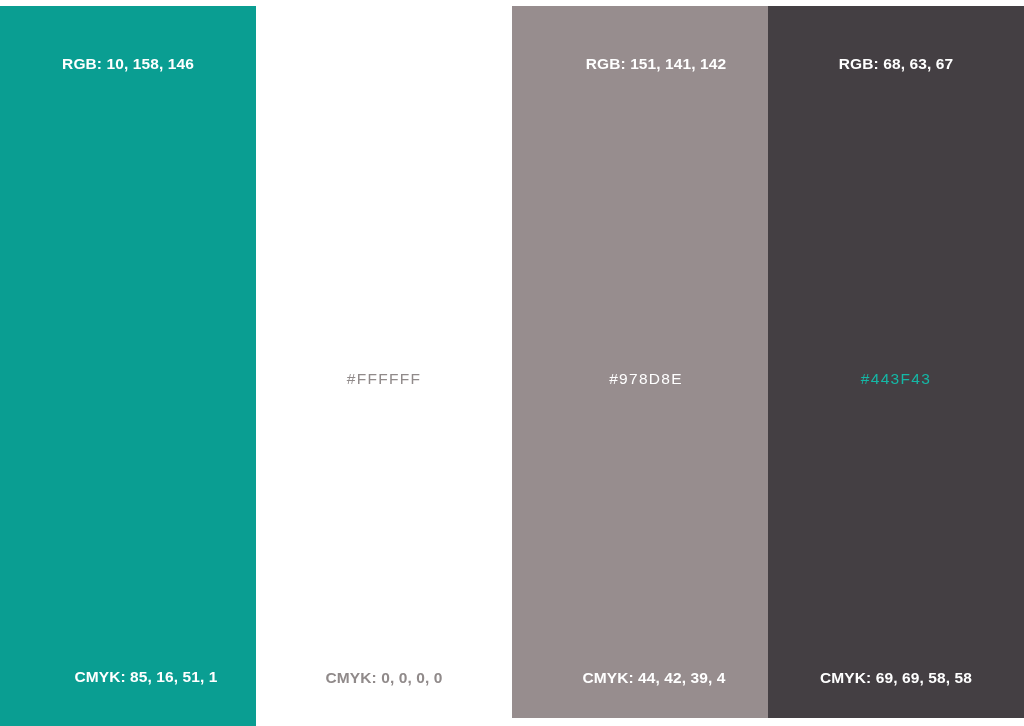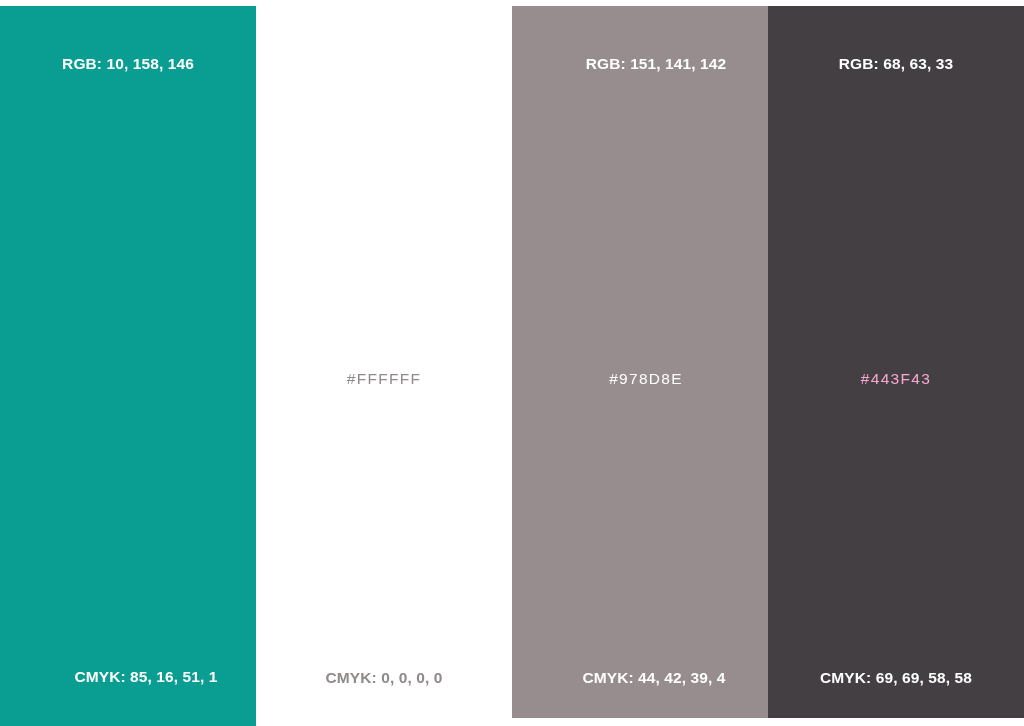--- a/index.html
+++ b/index.html
@@ -104,19 +104,19 @@
   <div class="swatch">
     <div class="swatch-fill" style="background: rgb(151, 141, 142);">
       <div class="swatch-label label-rgb" style="color: rgb(255, 255, 255); padding-left: 32px;">RGB: 151, 141, 142</div>
       <div class="swatch-label label-hex" style="color: rgb(255, 255, 255); margin-left: 12px;">#978D8E</div>
       <div class="swatch-label label-cmyk" style="color: rgb(255, 255, 255); padding-left: 28px;">CMYK: 44, 42, 39, 4</div>
     </div>
   </div>
 
   <div class="swatch">
     <div class="swatch-fill" style="background: rgb(68, 63, 67);">
-      <div class="swatch-label label-rgb" style="color: rgb(255, 255, 255);">RGB: 68, 63, 33</div>
-      <div class="swatch-label label-hex" style="color: #f9a8d4;">#443F43</div>
+      <div class="swatch-label label-rgb" style="color: rgb(255, 255, 255);">RGB: 68, 63, 67</div>
+      <div class="swatch-label label-hex" style="color: #14b8a6;">#443F43</div>
       <div class="swatch-label label-cmyk" style="color: rgb(255, 255, 255);">CMYK: 69, 69, 58, 58</div>
     </div>
   </div>
 
 </div>
 
 </body></html>

